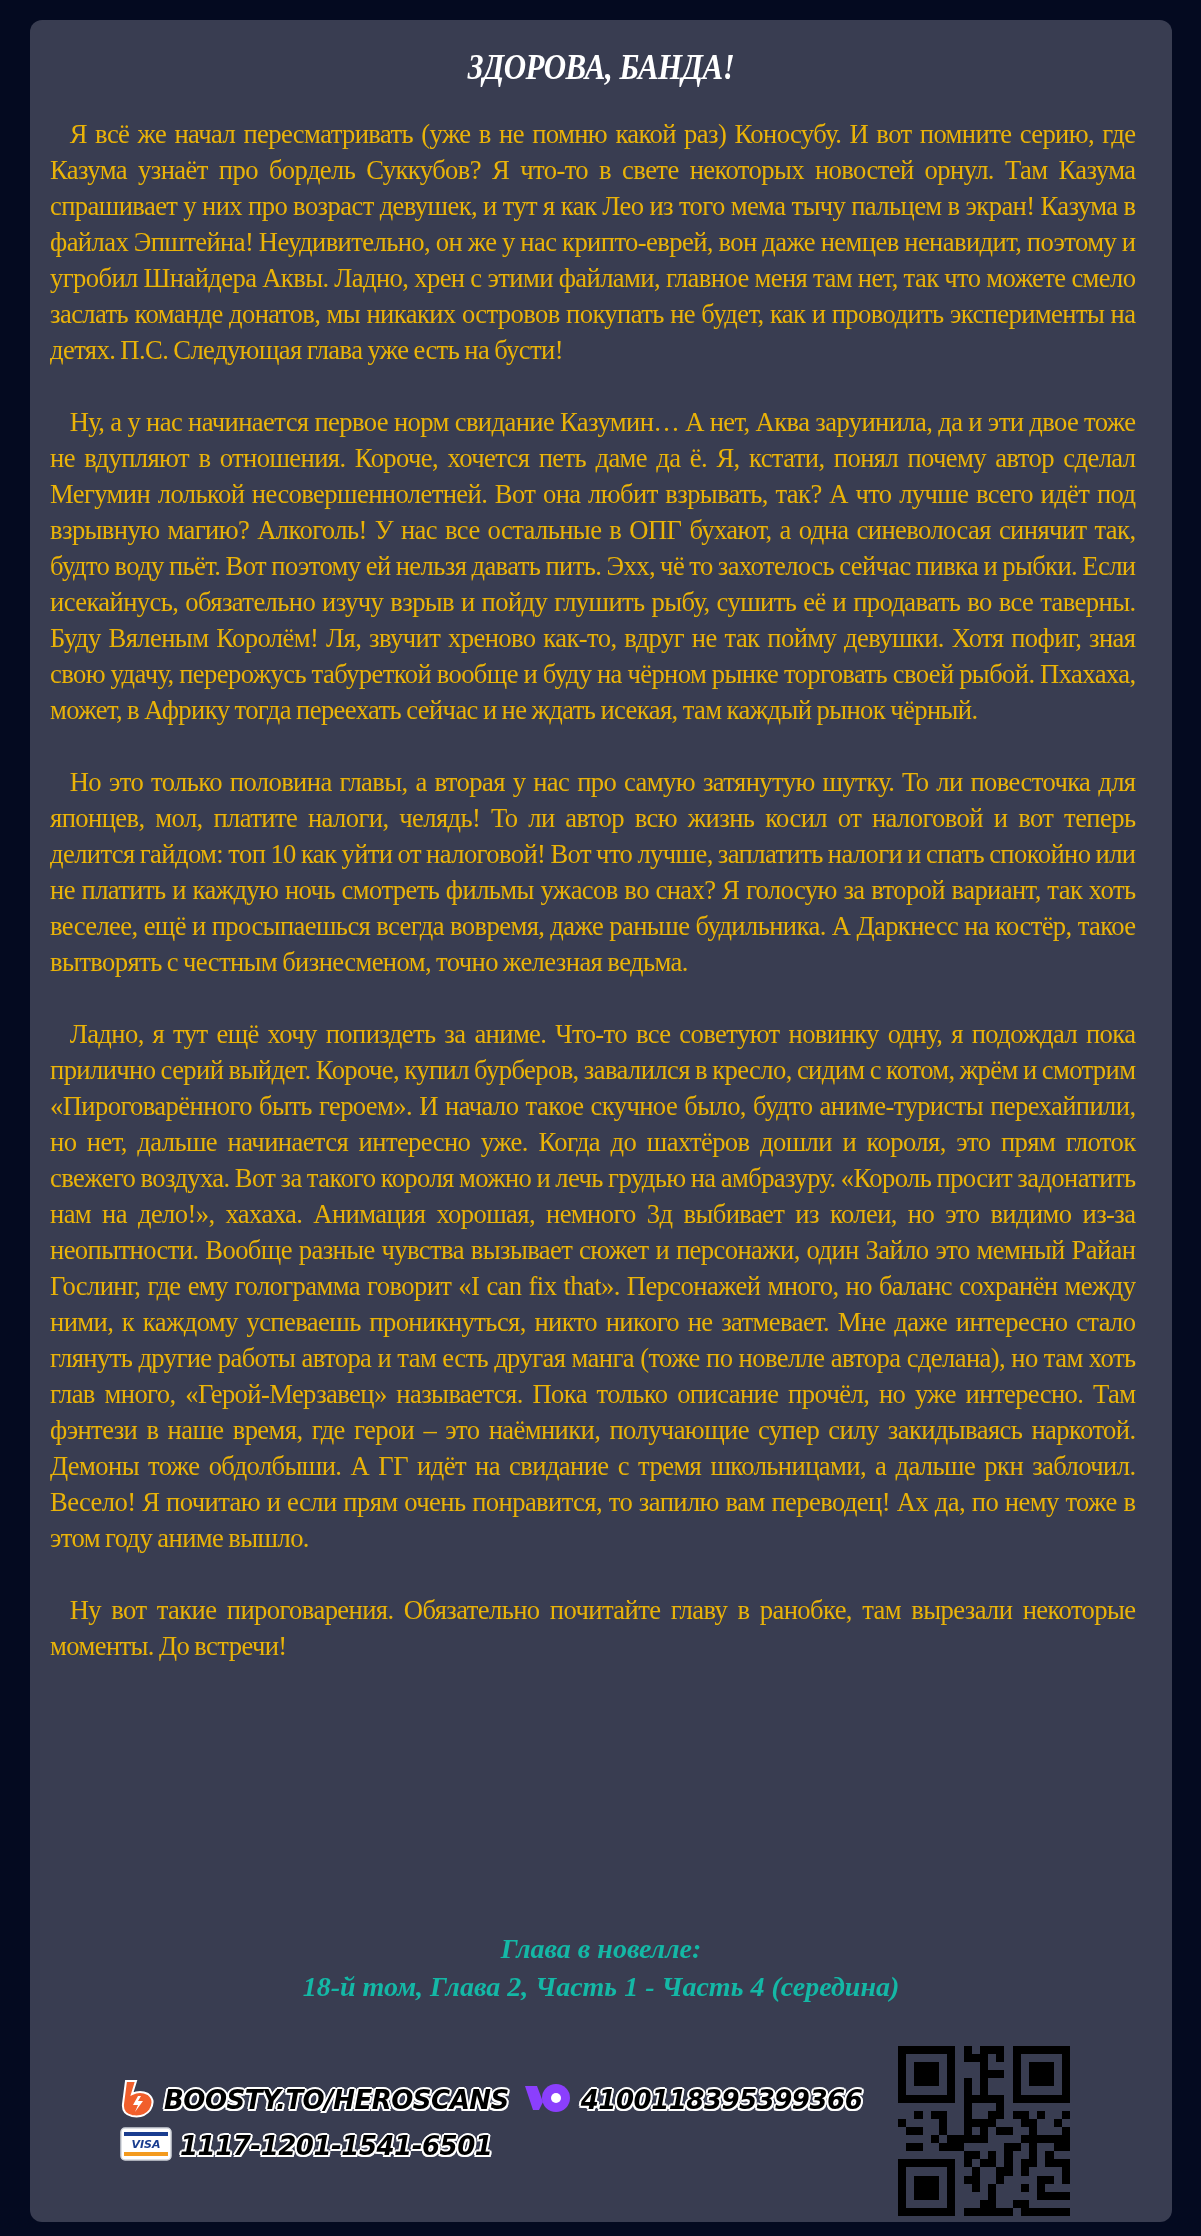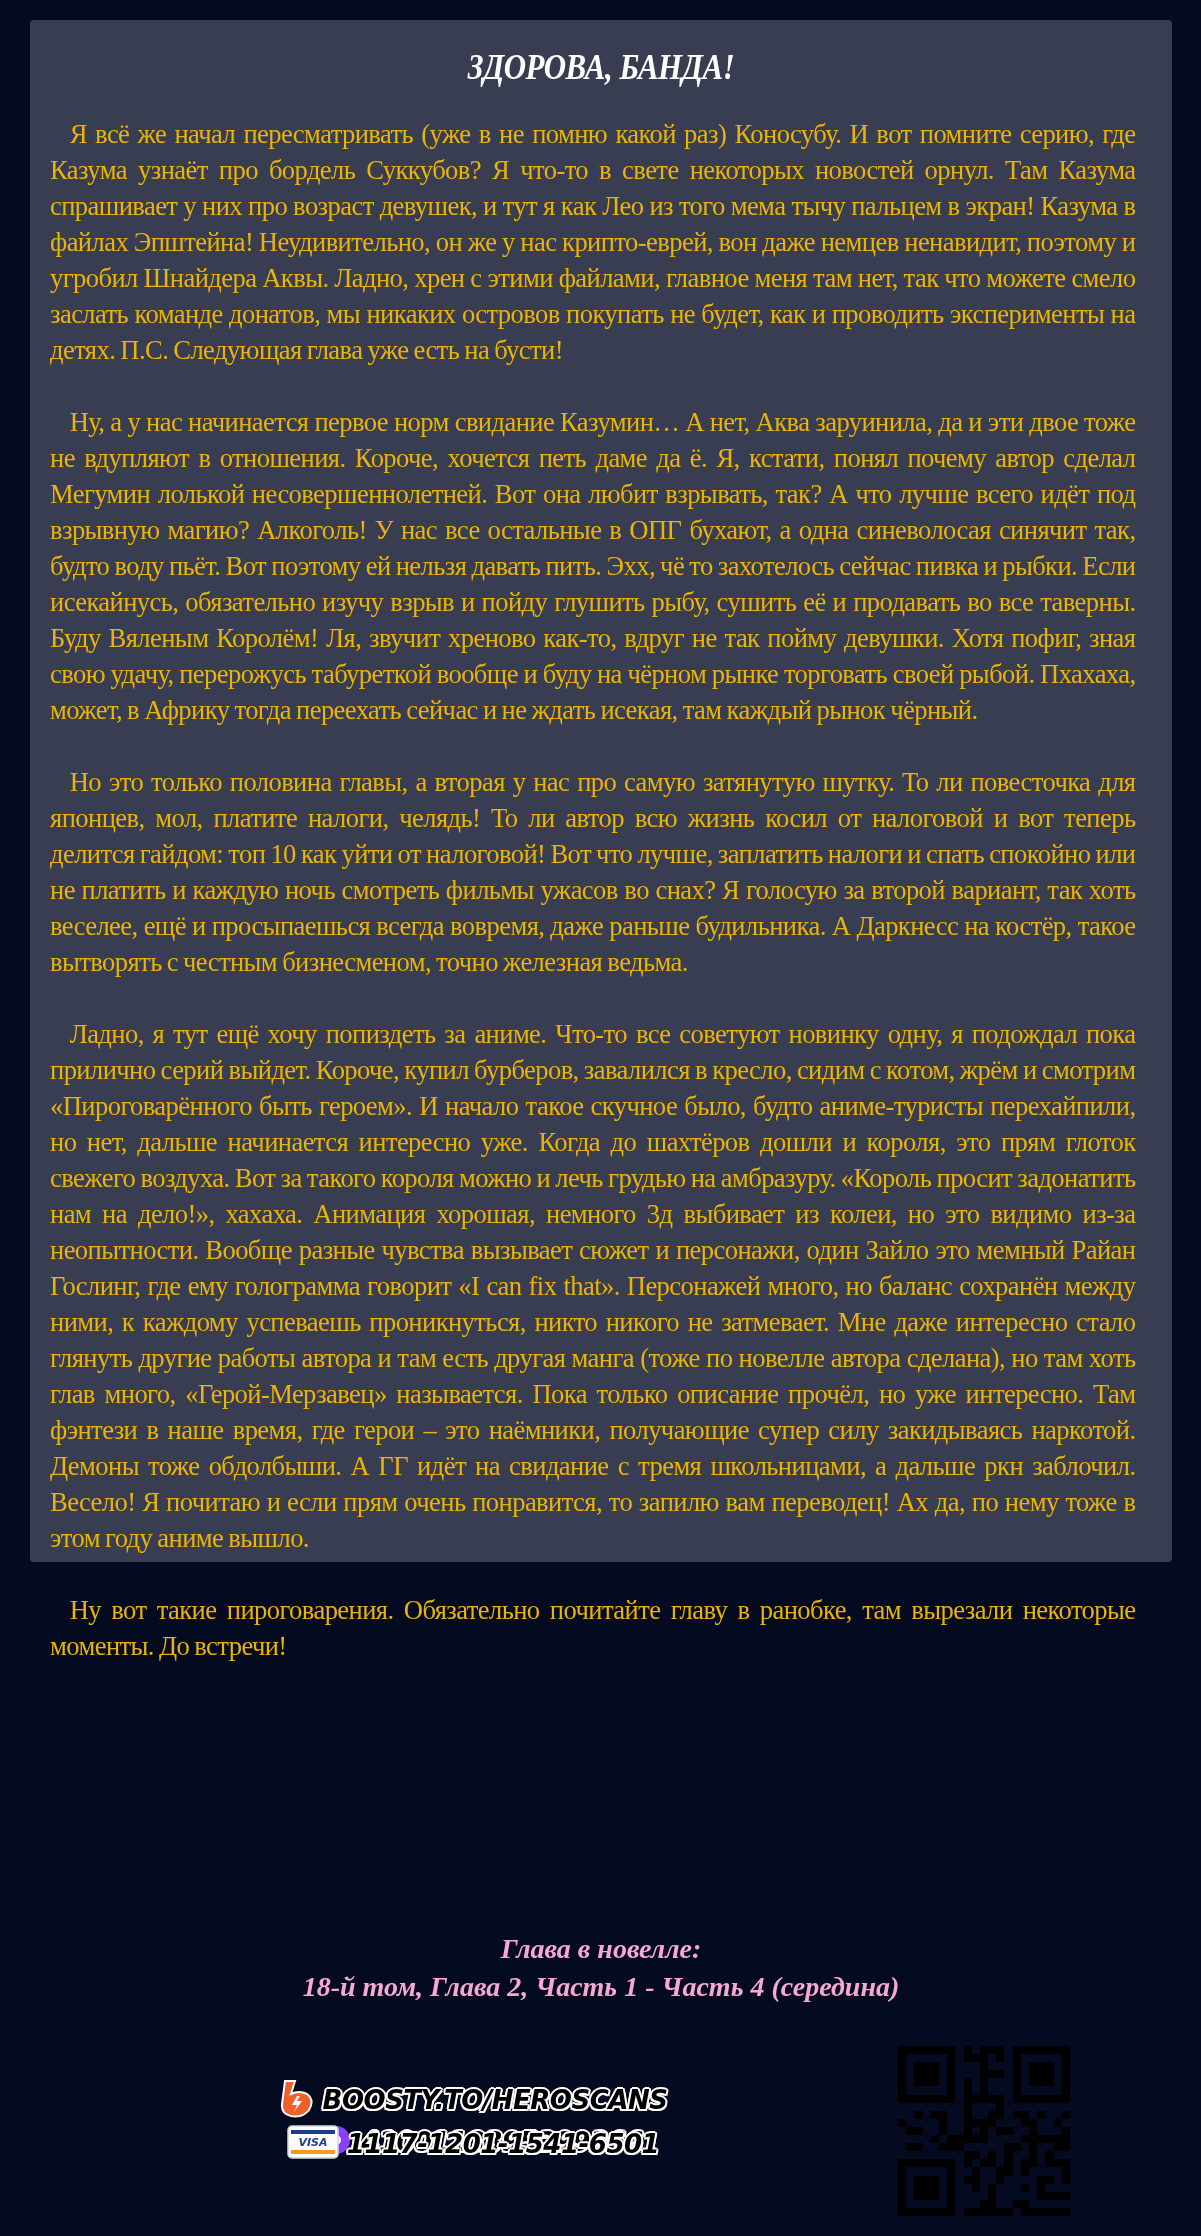--- a/index.html
+++ b/index.html
@@ -1,43 +1,43 @@
 <!DOCTYPE html>
 <html><head>
 <meta charset="utf-8">
 <style>
   * { margin: 0; padding: 0; box-sizing: border-box; }
   html, body { width: 1201px; height: 2236px; background: #040a20; overflow: hidden; }
   body { position: relative; font-family: "Liberation Serif", "DejaVu Serif", serif; }
   .card {
-    position: absolute; left: 30px; top: 20px; width: 1142px; height: 1542px;
-    background: #393d51; border-radius: 4px;
+    position: absolute; left: 30px; top: 20px; width: 1142px; height: 2202px;
+    background: #393d51; border-radius: 12px;
   }
   .title {
     position: absolute; left: 0; top: 26px; width: 100%; text-align: center;
     color: #ffffff; font-style: italic; font-weight: bold; font-size: 36px;
     letter-spacing: -0.5px; transform: scaleX(0.86); transform-origin: center;
   }
   .body-text {
     position: absolute; left: 20px; top: 96px; width: 1102px;
     color: #eab308; font-size: 27px; line-height: 36px;
   }
   .para {
     text-align: justify; text-indent: 20px; margin-bottom: 36px;
     letter-spacing: -0.6px; word-spacing: -1px;
     transform: scaleX(0.985); transform-origin: left top;
   }
   .chapter-info {
     position: absolute; left: 0; top: 1910px; width: 100%; text-align: center;
-    color: #f9a8d4; font-style: italic; font-weight: bold; font-size: 28px; line-height: 38px;
+    color: #14b8a6; font-style: italic; font-weight: bold; font-size: 28px; line-height: 38px;
   }
   .links {
     position: absolute; left: 90px; top: 2058px; width: 720px;
   }
-  .link-row { display: flex; align-items: center; height: 44px; margin-bottom: 2px; flex-direction: column; }
+  .link-row { display: flex; align-items: center; height: 44px; margin-bottom: 2px; }
   .link-item { display: flex; align-items: center; margin-right: 14px; }
   .link-text {
     font-family: "DejaVu Sans", sans-serif; font-style: italic; font-weight: bold;
     font-size: 26px; color: #000; letter-spacing: -0.5px;
     -webkit-text-stroke: 0px;
     text-shadow: 2px 0 #fff, -2px 0 #fff, 0 2px #fff, 0 -2px #fff,
                  1.5px 1.5px #fff, -1.5px -1.5px #fff, 1.5px -1.5px #fff, -1.5px 1.5px #fff;
     margin-left: 8px;
   }
   .icon { display: inline-block; flex-shrink: 0; }

